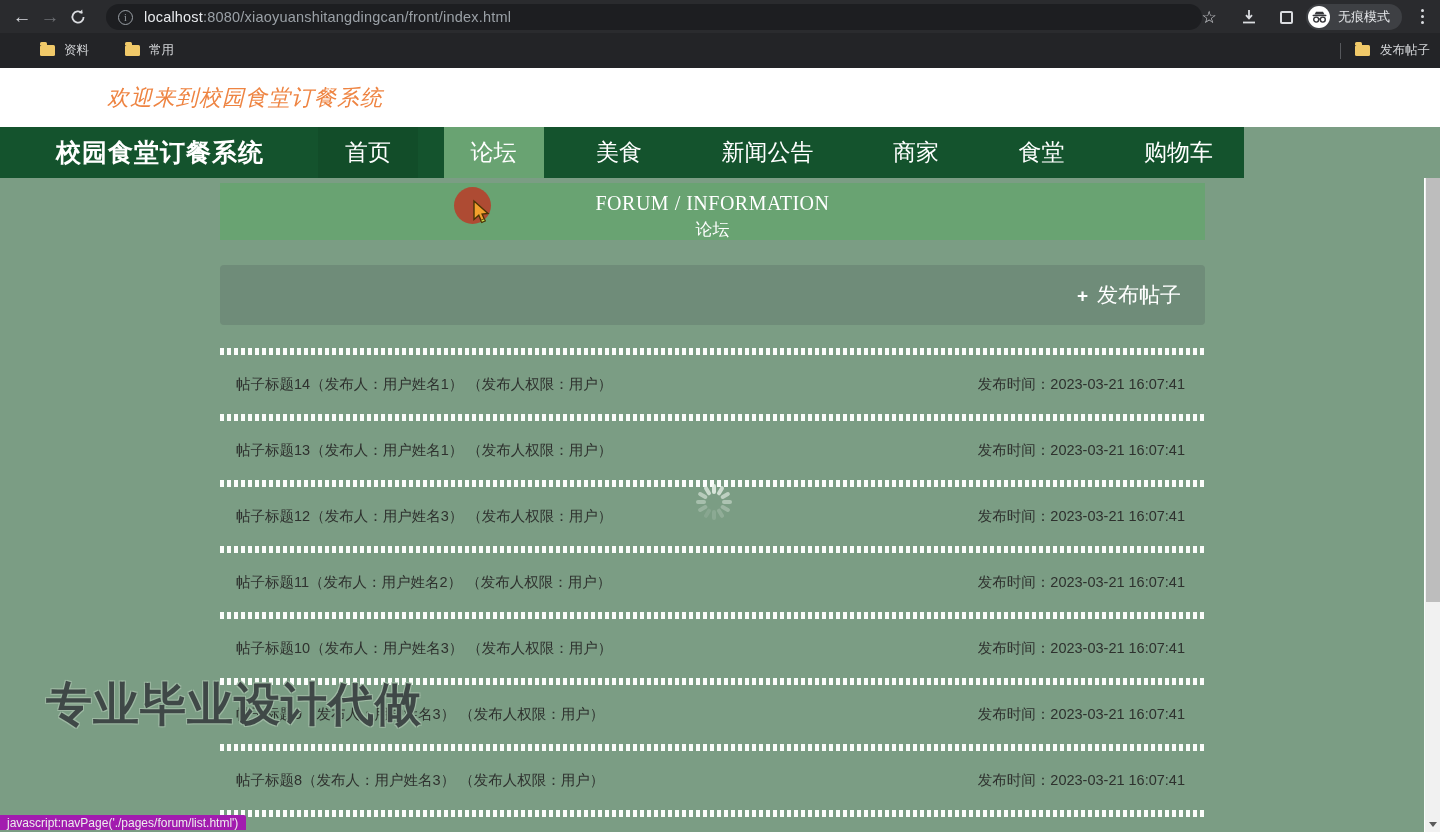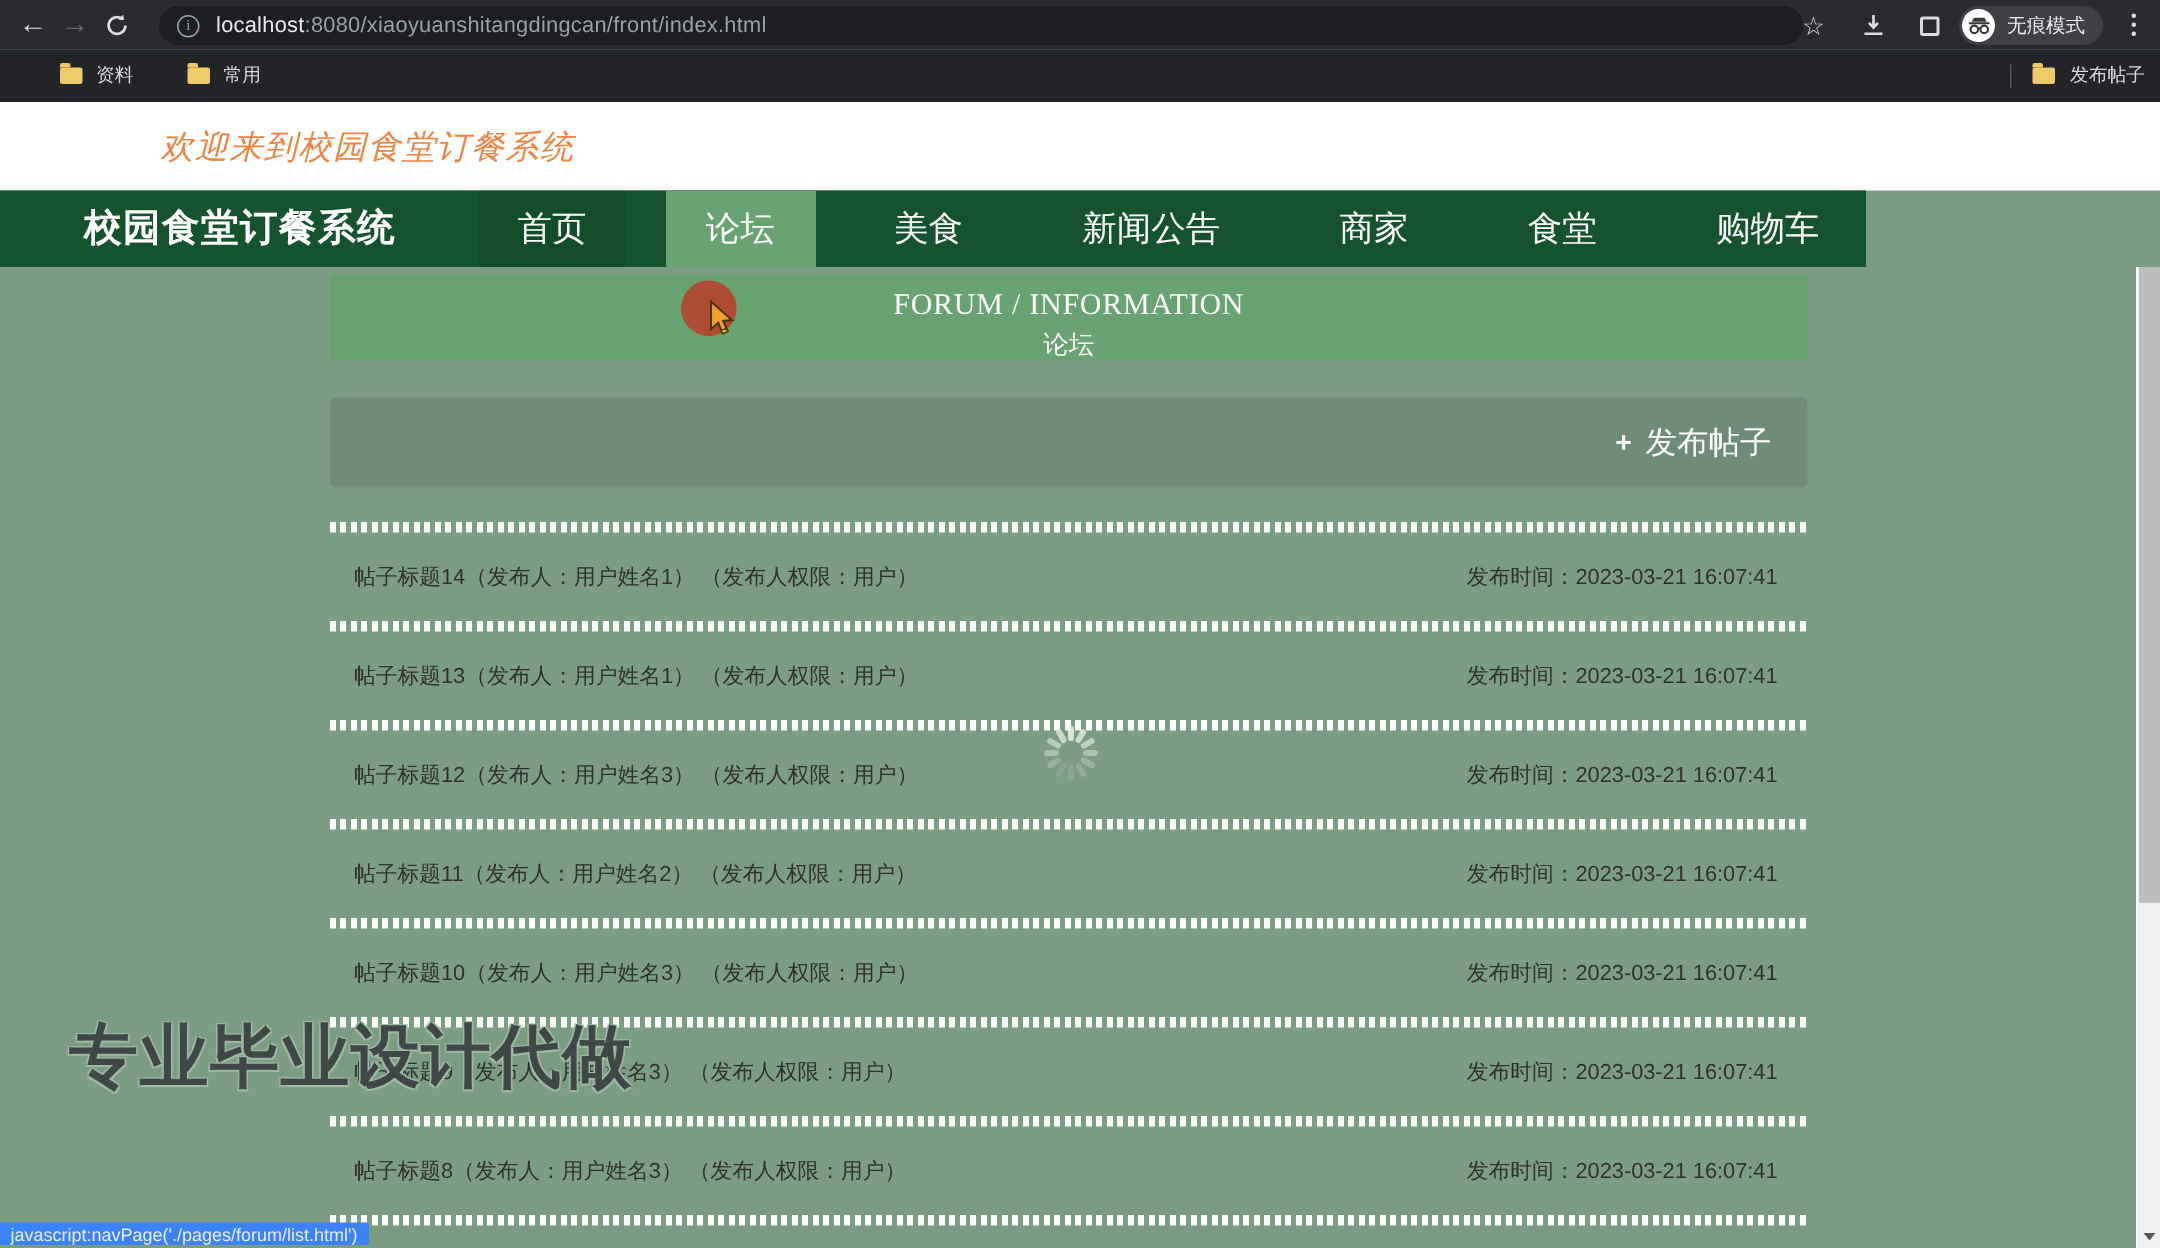--- a/index.html
+++ b/index.html
@@ -119,21 +119,21 @@
   .post-title { color:#2E312E; font-size:14.5px; cursor:pointer; }
   .post-time { color:#2E312E; font-size:14.5px; }
   .watermark {
     position:absolute; left:46px; top:496px; z-index:5;
     font-size:46px; font-weight:bold; color:#3F4847; letter-spacing:1px; white-space:nowrap;
     text-shadow:-1px -1px 0 #9DB8A2, 1px -1px 0 #9DB8A2, -1px 1px 0 #9DB8A2, 1px 1px 0 #9DB8A2;
   }
   .spinner { position:absolute; left:695px; top:305px; z-index:2; }
   .status-bar {
     position:absolute; left:0; top:637px; height:15px; z-index:10;
-    background:#3b82f6; color:#EDEDED; font-size:12px; line-height:17px;
+    background:#a21caf; color:#EDEDED; font-size:12px; line-height:17px;
     padding:0 8px 0 7px; border-top-right-radius:2px; white-space:nowrap;
   }
   
   .scrollbar {
     position:absolute; left:1424px; top:0; width:16px; height:654px;
     background:#F1F1F1; border-left:1px solid #FFF;
   }
   .scroll-thumb { position:absolute; left:1px; top:0; width:14px; height:424px; background:#BDBDBD; }
   .scroll-down { position:absolute; left:0; bottom:0; width:15px; height:15px; display:flex; align-items:center; justify-content:center; }
   .scroll-down i {

